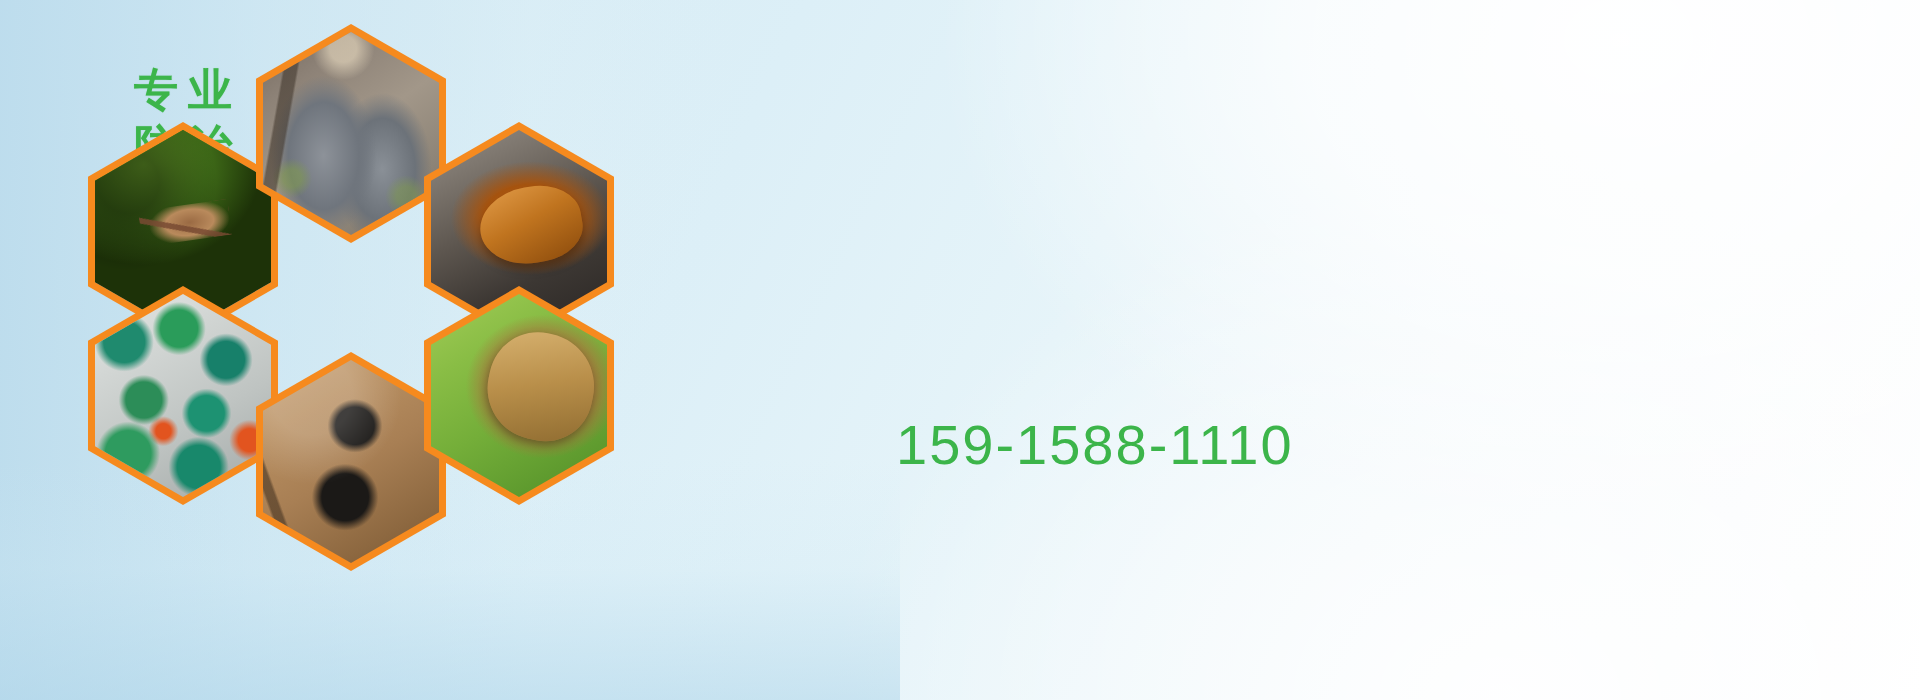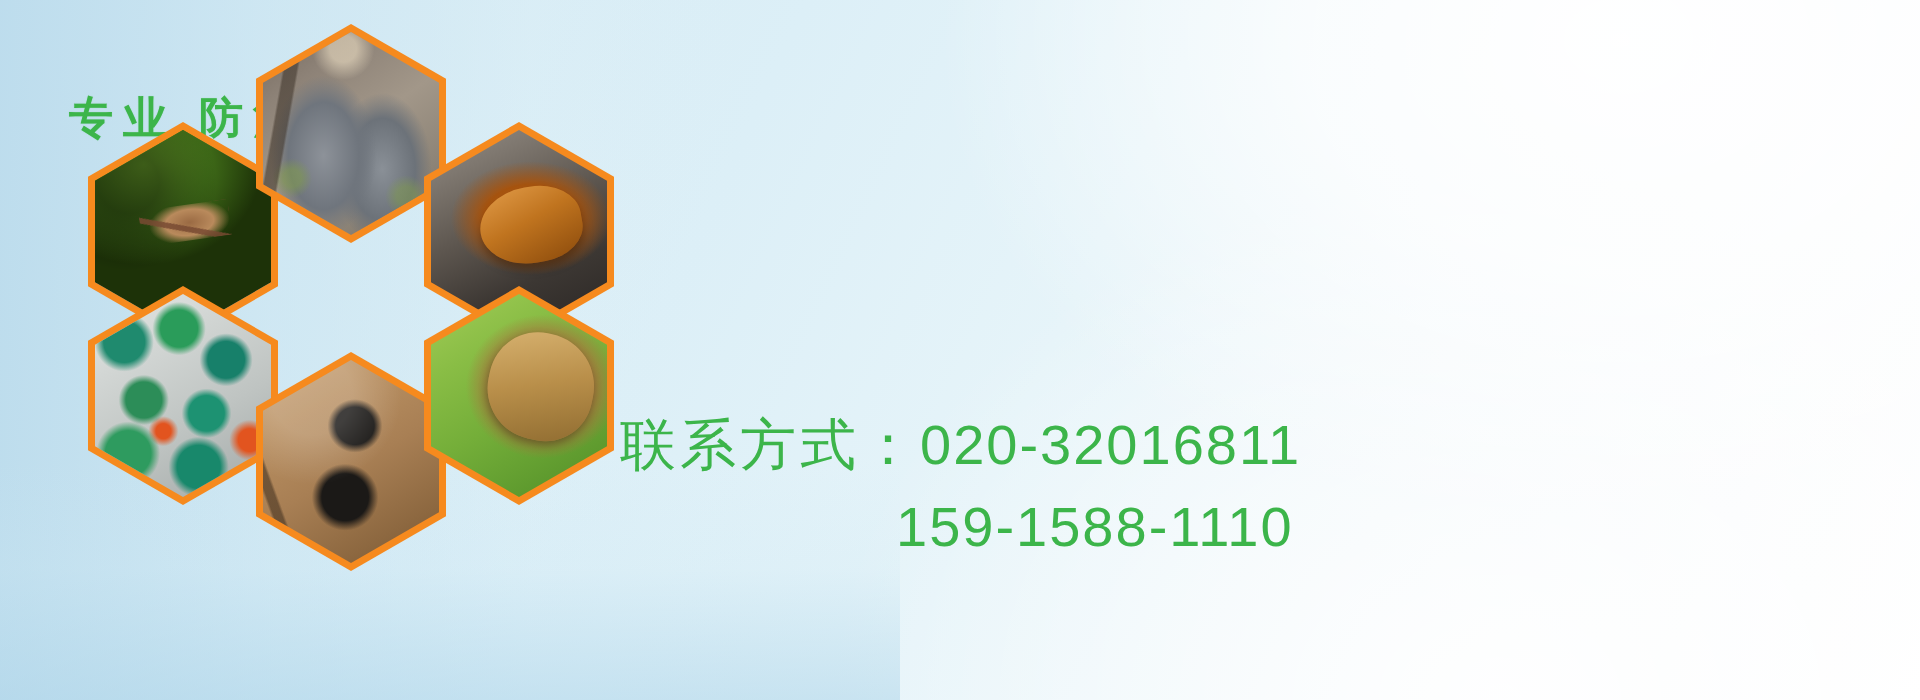--- a/index.html
+++ b/index.html
@@ -78,21 +78,21 @@
   #hex-ant        { left: 168px; top: 344px; }
   #hex-stinkbug   { left: 336px; top: 278px; }
 
   
   #hex-center {
     width: 190px;
     height: 219px;
     background: transparent;
     clip-path: none;
     display: flex;
-    flex-direction: row;
+    flex-direction: column;
     align-items: center;
     justify-content: center;
     gap: 12px;
   }
   #hex-center .slogan-line {
     color: #3cb54a;
     font-size: 44px;
     font-weight: bold;
     letter-spacing: 10px;
     text-indent: 10px;
@@ -277,21 +277,18 @@
 
     <div id="hex-center">
       <div class="slogan-line">专业</div>
       <div class="slogan-line">防治</div>
     </div>
 
   </div>
 
 
   <div id="contact-block">
-    <div class="contact-line" id="contact-line-1">
-      <span class="contact-label">联系方式：</span><span>020-32016811</span>
-    </div>
     <div class="contact-line" id="contact-line-2">
       <span>159-1588-1110</span>
     </div>
   </div>
 
 </div>
 
 </body></html>

